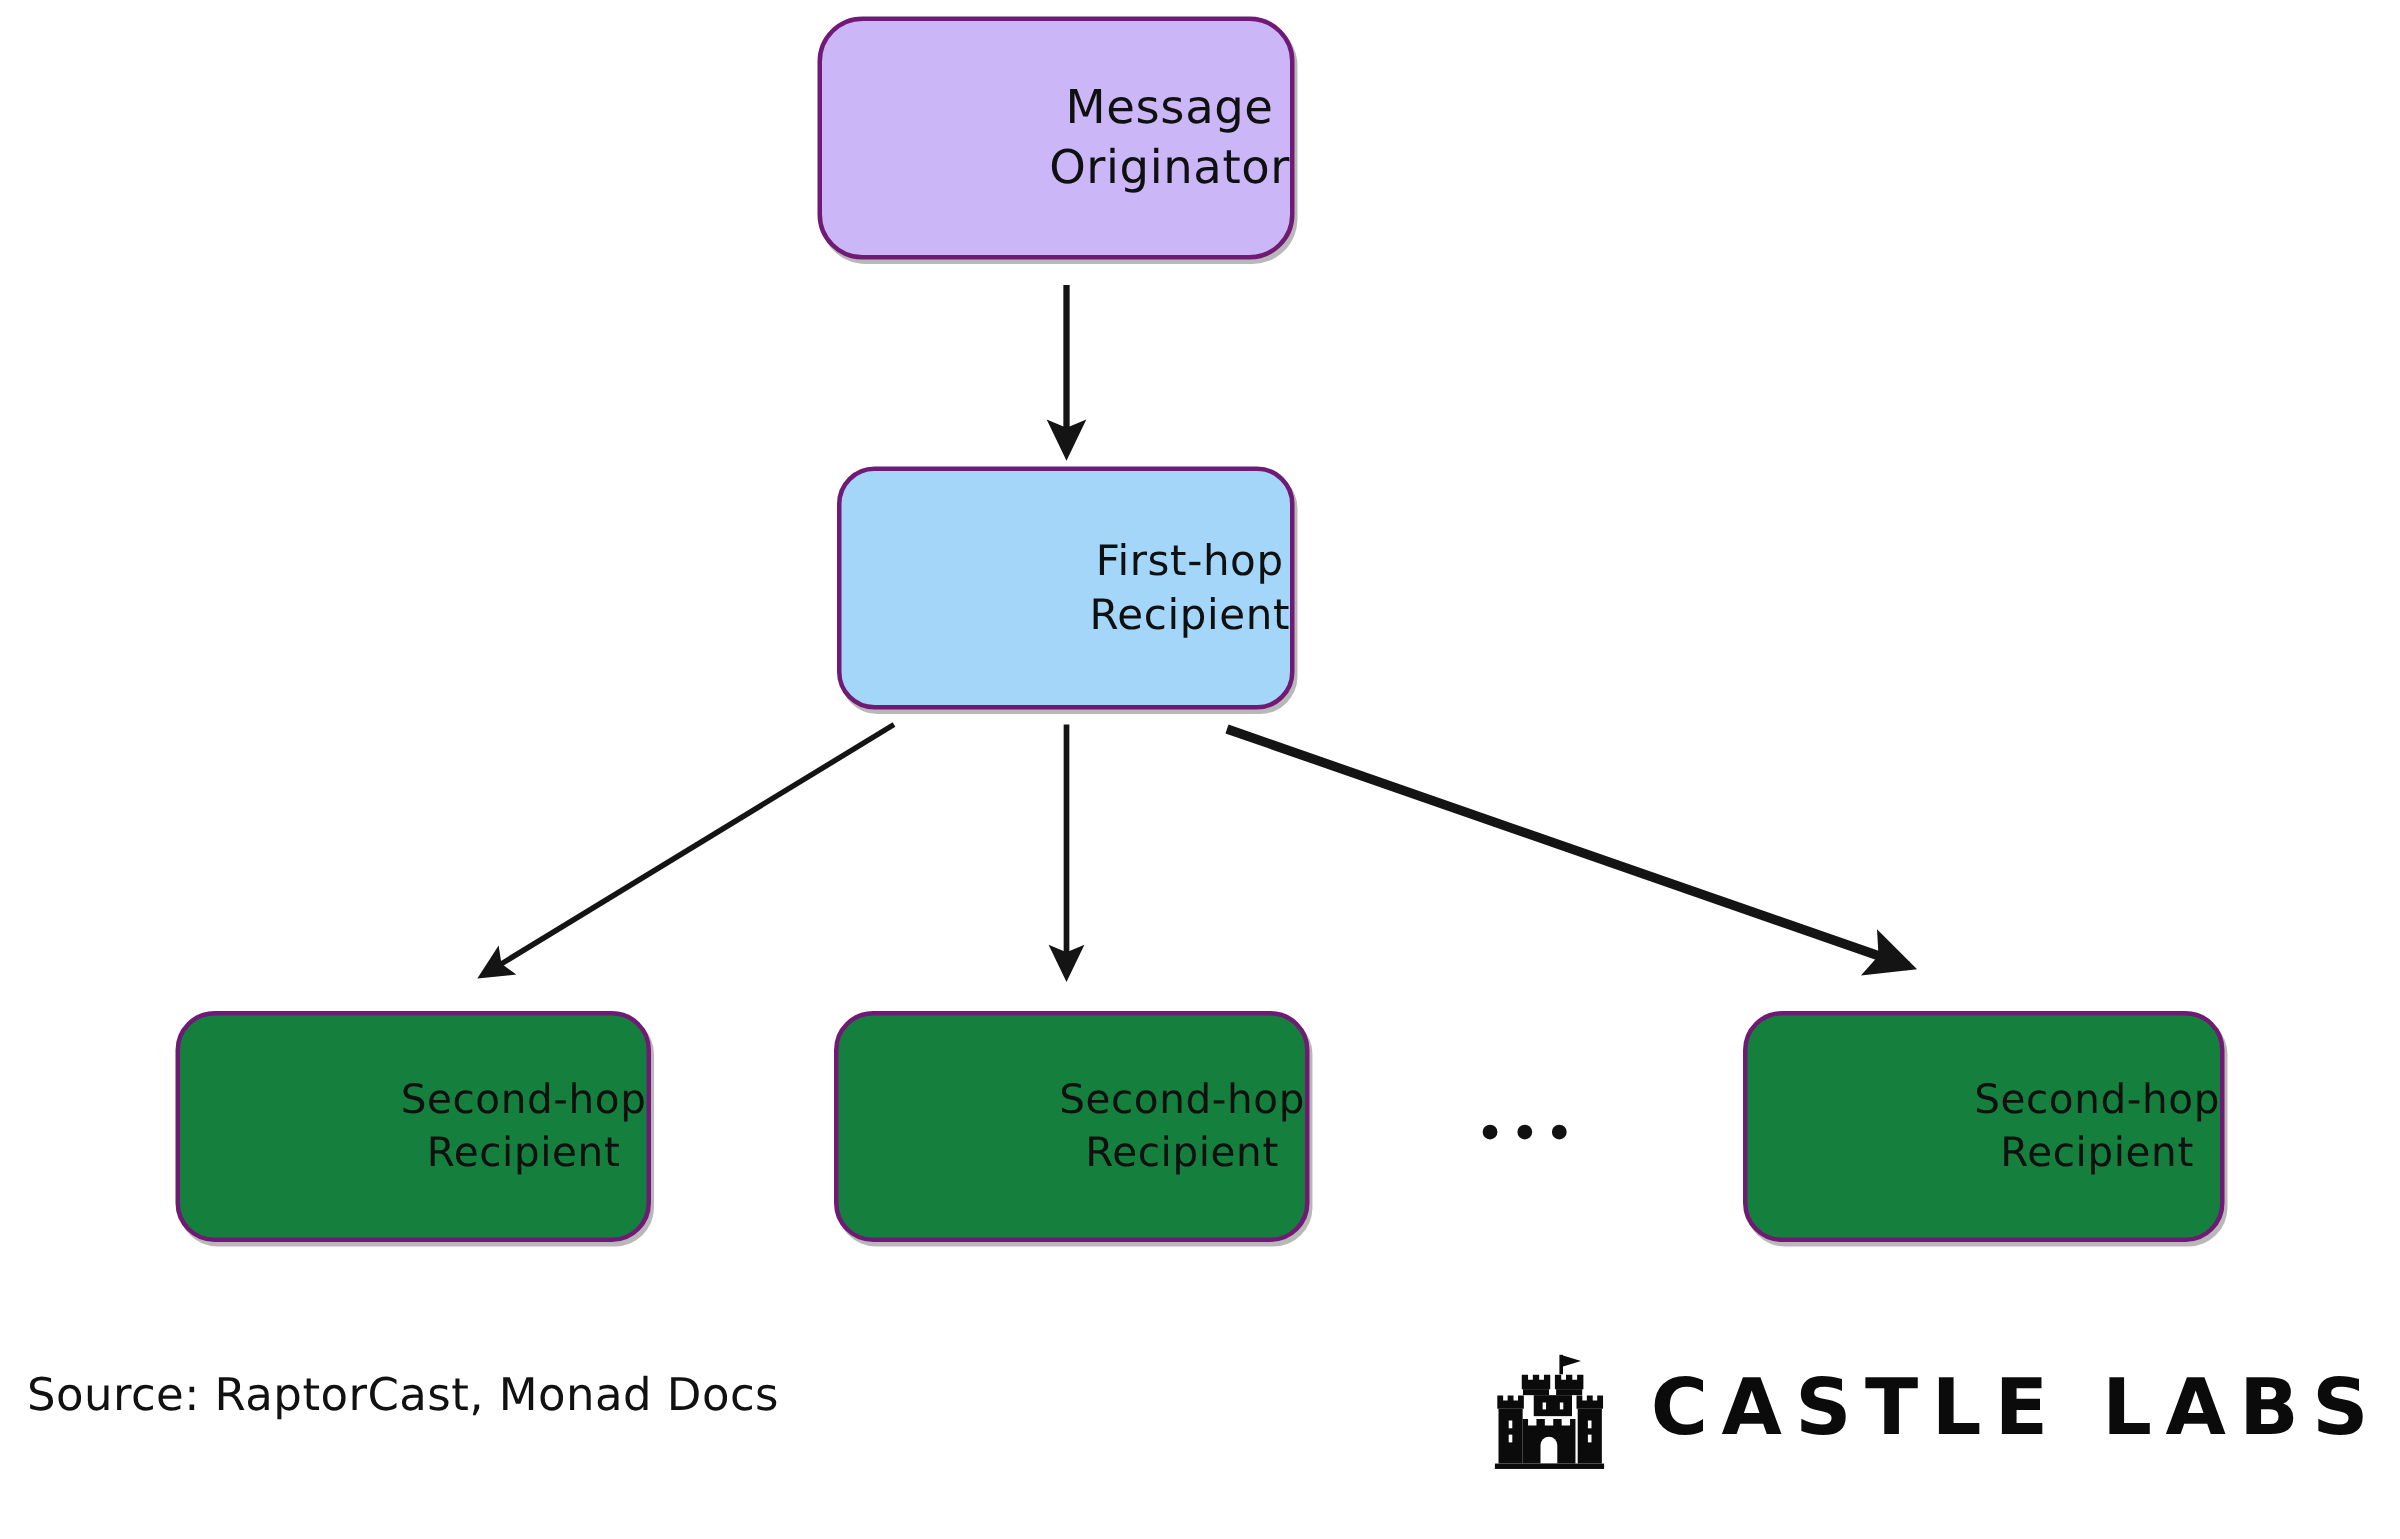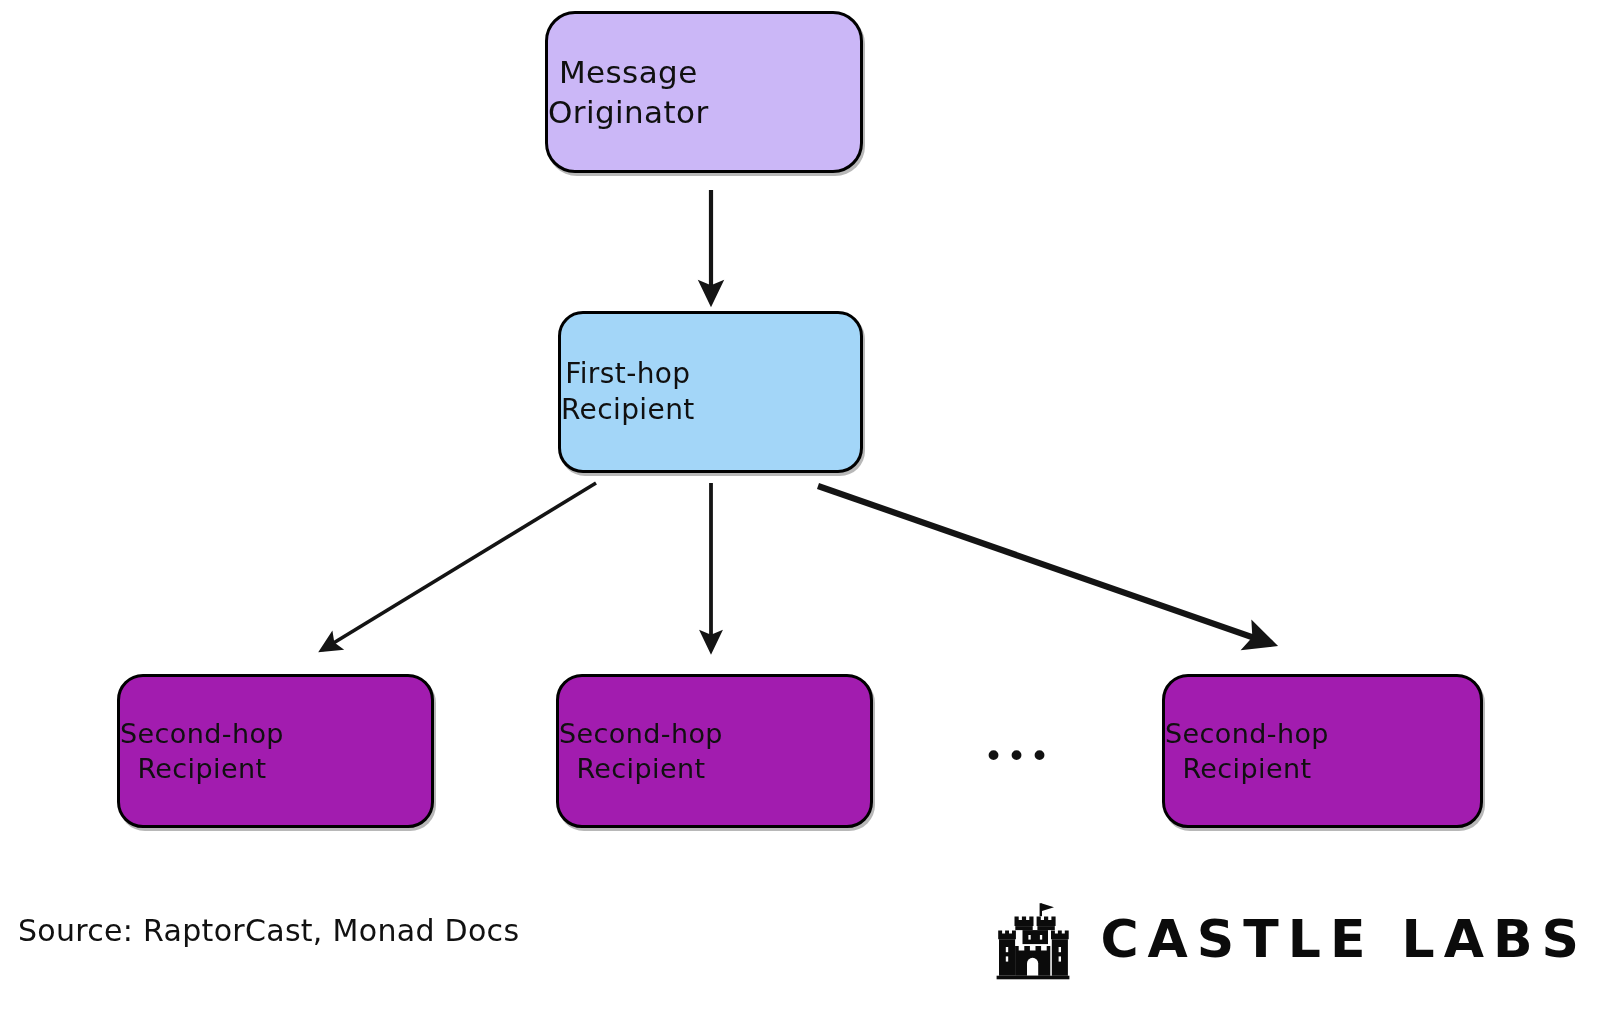--- a/index.html
+++ b/index.html
@@ -18,25 +18,25 @@
     position: absolute;
     inset: 0;
     width: 1600px;
     height: 1026px;
   }
 
   
   .node {
     position: absolute;
     box-sizing: border-box;
-    border: 3px solid #000000;
+    border: 3px solid #701a75;
     border-radius: 26px;
     display: flex;
     align-items: center;
-    justify-content: flex-start;
+    justify-content: flex-end;
     text-align: center;
     box-shadow: 2px 3px 0 rgba(20,20,20,0.30);
   }
   .node .label {
     font-family: "DejaVu Sans", sans-serif;
     color: #101010;
     line-height: 1.30;
     letter-spacing: 0.4px;
     white-space: pre-line;
     font-weight: 400;
@@ -54,21 +54,21 @@
     left: 558px; top: 311px;
     width: 305px; height: 162px;
     background: #a3d6f8;
     border-radius: 25px;
   }
   #node-firsthop .label { font-size: 28px; }
 
   .node-second {
     top: 674px;
     height: 154px;
-    background: #a21caf;
+    background: #15803d;
     border-radius: 26px;
   }
   .node-second .label { font-size: 27px; }
 
   #node-second-1 { left: 117px; width: 317px; }
   #node-second-2 { left: 556px; width: 317px; }
   #node-second-3 { left: 1162px; width: 321px; }
 
   
   #ellipsis {

